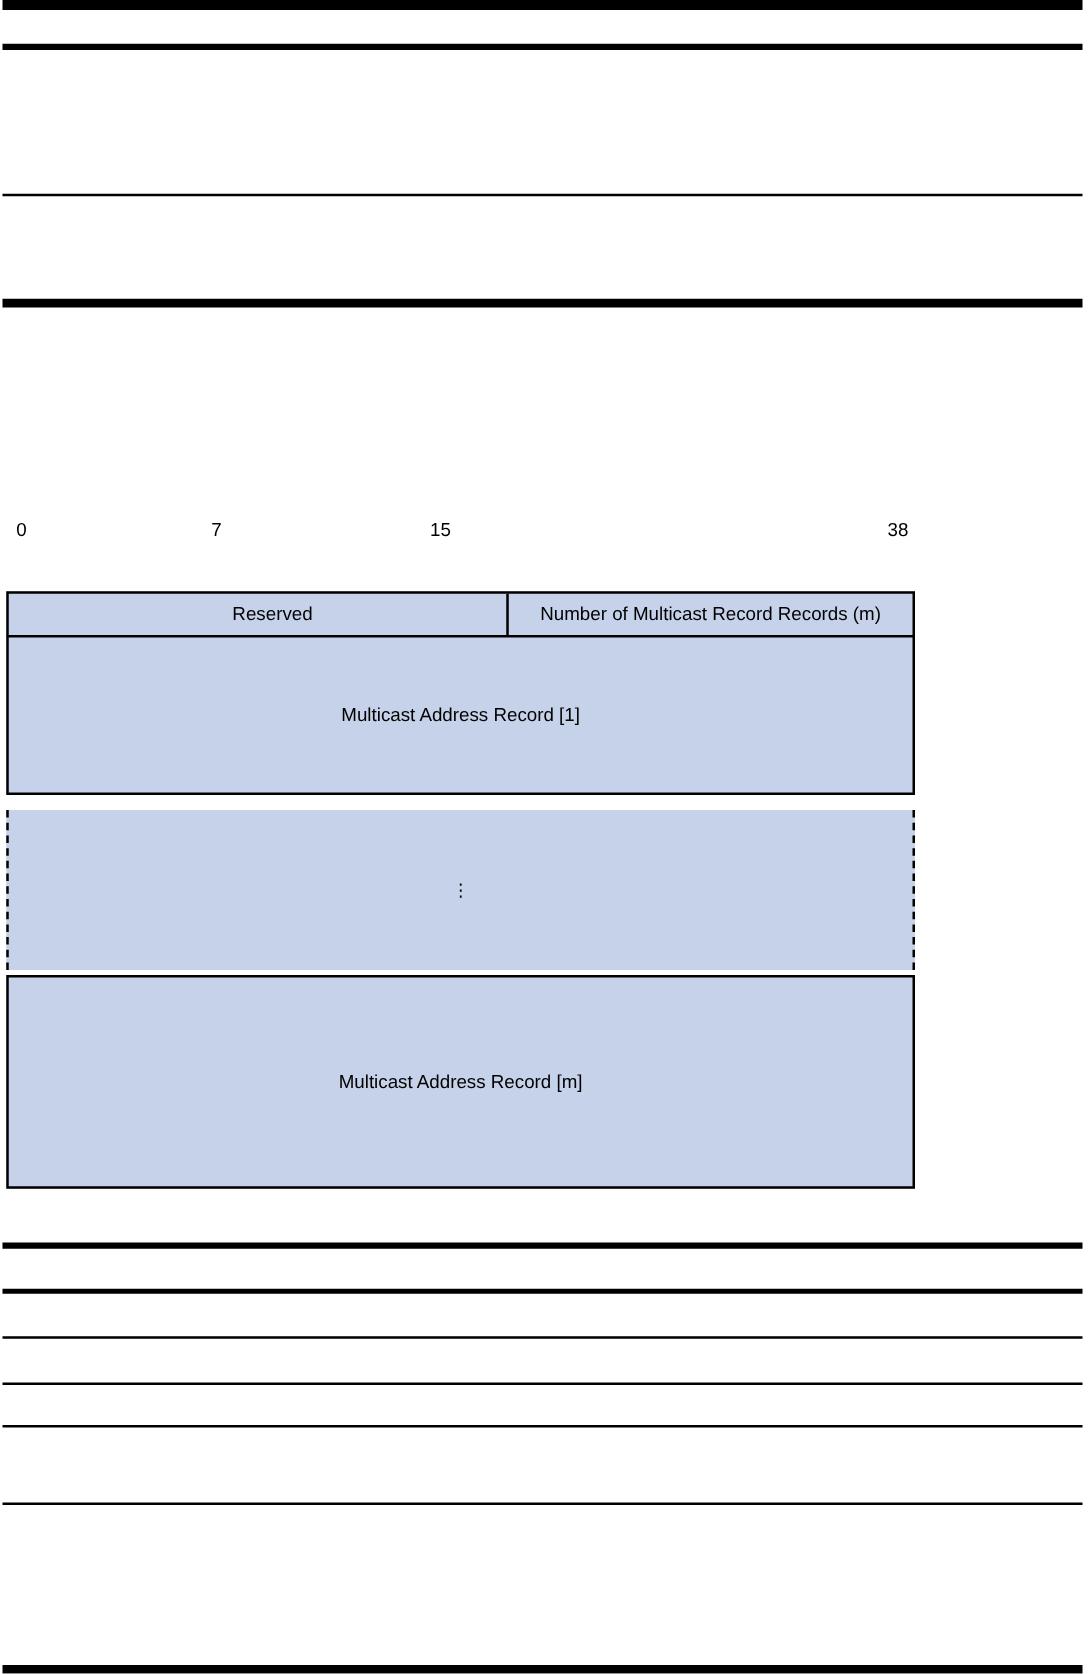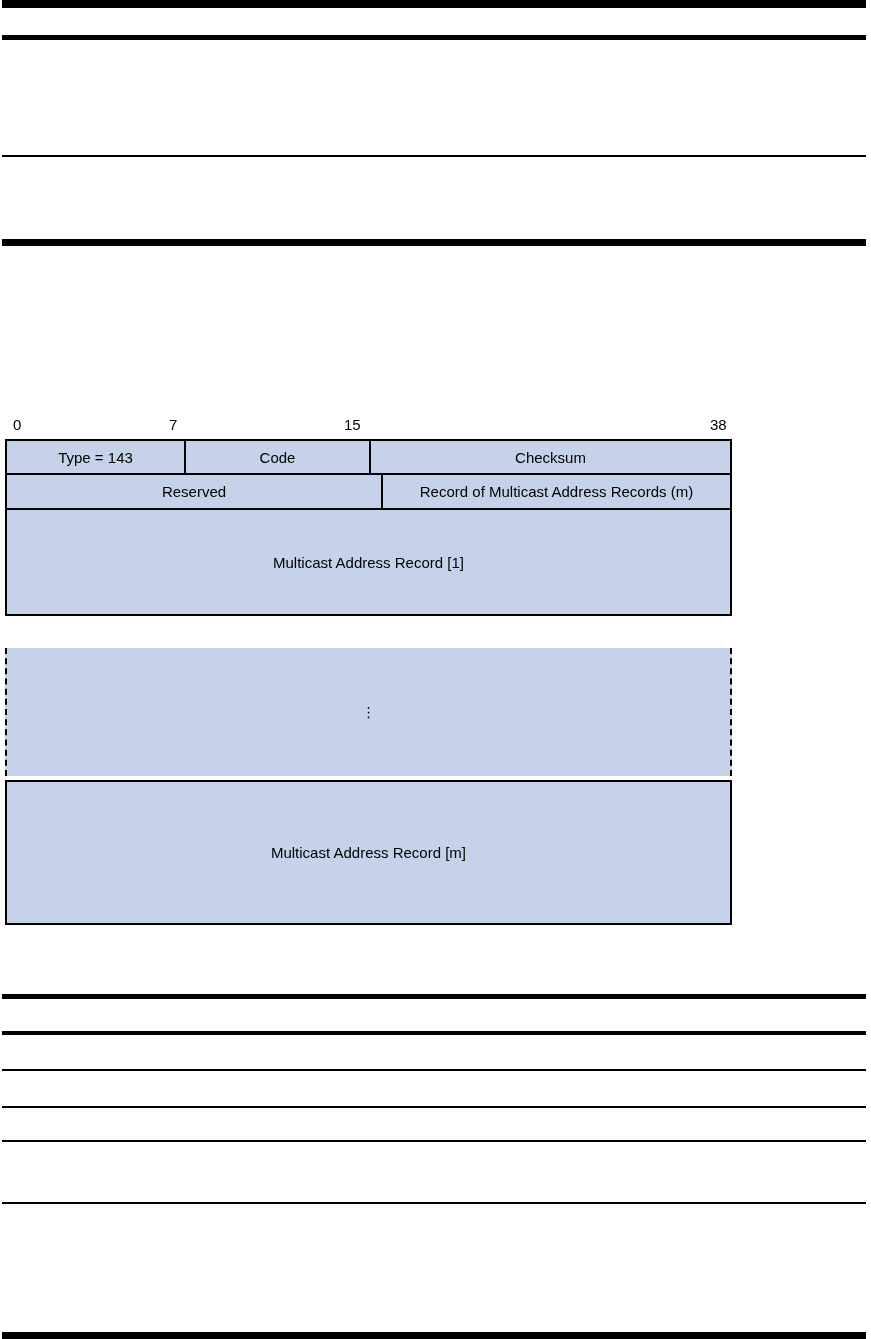--- a/index.html
+++ b/index.html
@@ -45,29 +45,29 @@
     align-items: center;
     justify-content: center;
     font-size: 15px;
     color: #000000;
     white-space: nowrap;
     text-align: center;
   }
   .prow .cell + .cell { border-left: 2px solid #000000; }
   .row-1 { top: 439px; height: 36px; }
   .row-2 { top: 473px; height: 37px; }
-  .row-3 { top: 508px; height: 108px; }
+  .row-3 { top: 508px; height: 128px; }
   .row-4 {
     top: 648px; height: 128px;
     border-top: none;
     border-bottom: none;
     border-left: 2px dashed #000000;
     border-right: 2px dashed #000000;
   }
-  .row-5 { top: 780px; height: 145px; }
+  .row-5 { top: 780px; height: 171px; }
   .row-4 .cell { font-size: 14px; }
 </style>
 </head>
 <body>
 
 <div class="page">
 
   <div class="hrule" style="top: 0px;    height: 8px;"></div>
   <div class="hrule" style="top: 35px;   height: 5px;"></div>
   <div class="hrule" style="top: 155px;  height: 2px;"></div>
@@ -80,29 +80,24 @@
   <div class="hrule" style="top: 1202px; height: 2px;"></div>
   <div class="hrule" style="top: 1332px; height: 7px;"></div>
 
   <div class="figure">
 
     <span class="bitlabel" style="left: 13px;">0</span>
     <span class="bitlabel" style="left: 169px;">7</span>
     <span class="bitlabel" style="left: 344px;">15</span>
     <span class="bitlabel" style="left: 710px;">38</span>
 
-    <div class="prow row-1">
-      <div class="cell" style="width: 177px;">Type = 143</div>
-      <div class="cell" style="width: 185px;">Code</div>
-      <div class="cell" style="flex: 1;">Checksum</div>
-    </div>
 
     <div class="prow row-2">
-      <div class="cell" style="width: 374px;">Reserved</div>
-      <div class="cell" style="flex: 1;">Record of Multicast Address Records (m)</div>
+      <div class="cell" style="width: 374px; margin-left: 24px;">Reserved</div>
+      <div class="cell" style="flex: 1;">Number of Multicast Record Records (m)</div>
     </div>
 
     <div class="prow row-3">
       <div class="cell" style="flex: 1;">Multicast Address Record [1]</div>
     </div>
 
     <div class="prow row-4">
       <div class="cell" style="flex: 1;">⋮</div>
     </div>
 

